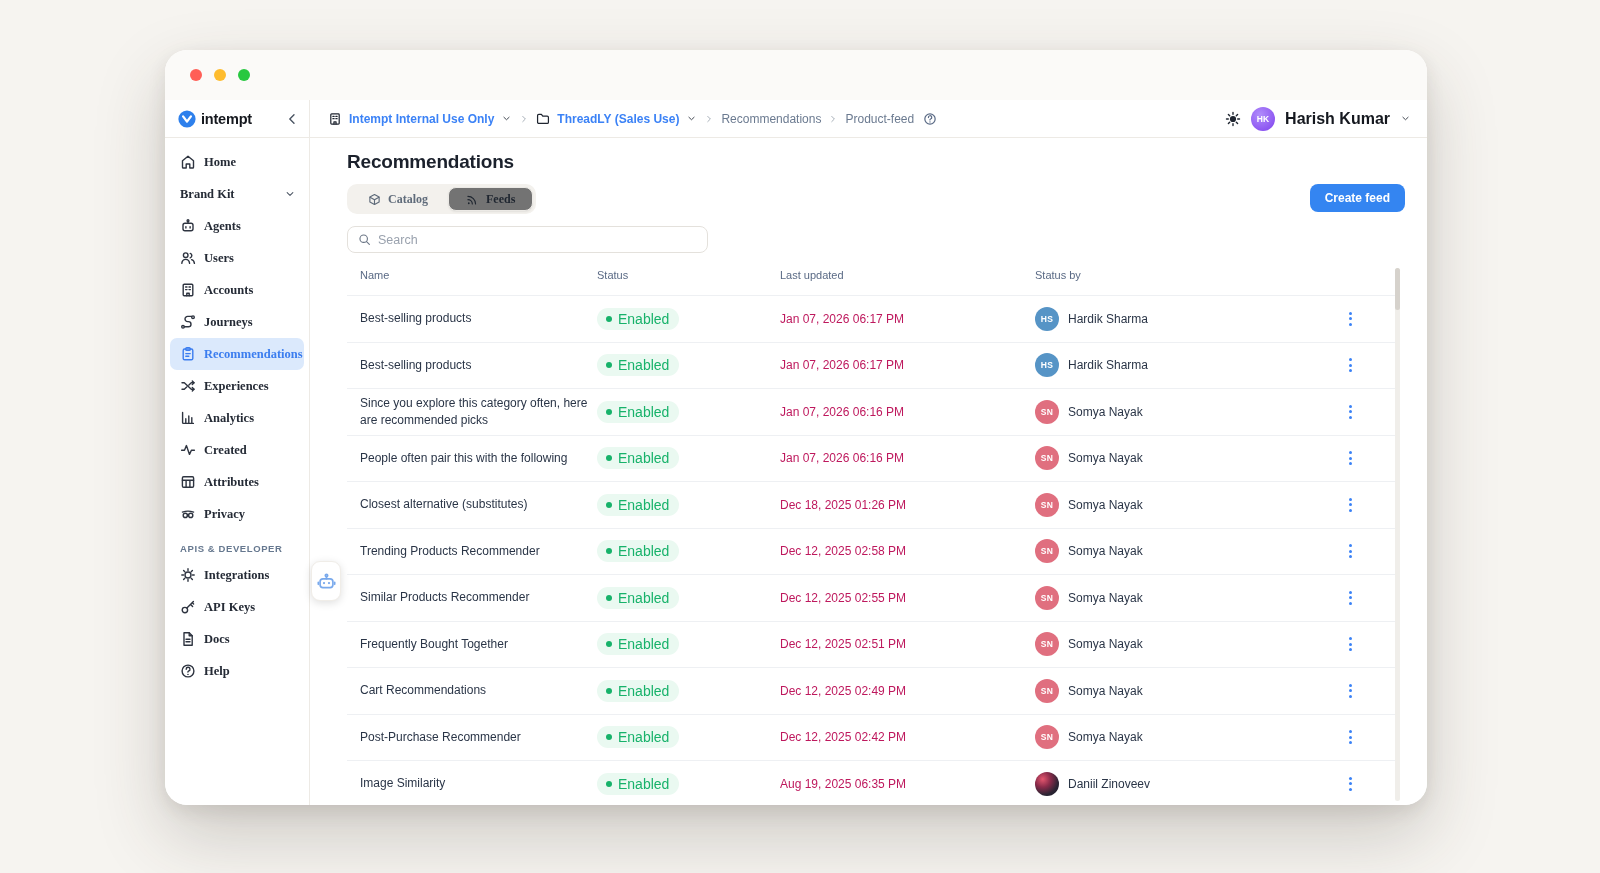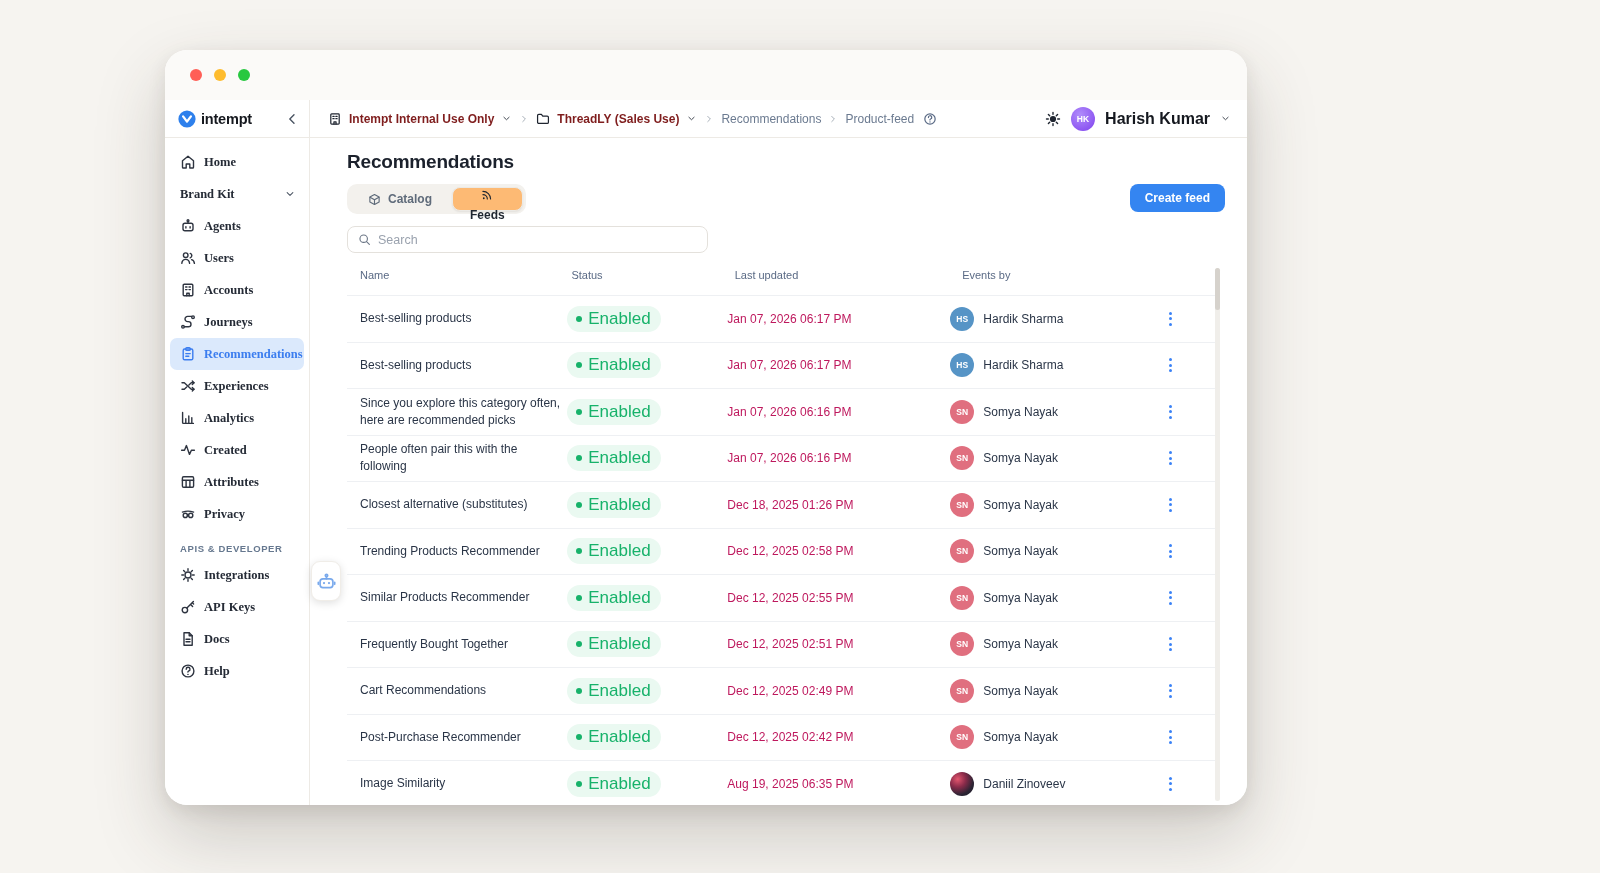--- a/index.html
+++ b/index.html
@@ -6,21 +6,21 @@
   html,body { width:1600px; height:873px; overflow:hidden; }
   body {
     background:#f6f4f0;
     font-family:"Liberation Sans", sans-serif;
     position:relative;
     -webkit-font-smoothing:antialiased;
   }
   svg { display:block; }
 
   .window {
-    position:absolute; left:165px; top:50px; width:1082px; height:755px;
+    position:absolute; left:165px; top:50px; width:1262px; height:755px;
     background:#ffffff; border-radius:22px; overflow:hidden;
     box-shadow:0 30px 70px rgba(60,52,40,.22), 0 6px 18px rgba(60,52,40,.10);
   }
   .titlebar {
     position:absolute; left:0; top:0; right:0; height:50px;
     background:#fbfaf8; display:flex; align-items:center; padding-left:25px; gap:12px;
   }
   .tl-dot { width:12px; height:12px; border-radius:50%; cursor:pointer; }
 
   
@@ -49,21 +49,21 @@
     font-size:9.5px; font-weight:700; letter-spacing:.6px; color:#66788f;
   }
 
   
   .topbar {
     position:absolute; left:145px; top:50px; right:0; height:38px;
     background:#fff; border-bottom:1px solid #edeae5;
     display:flex; align-items:center; padding:0 16px 0 18px; gap:7px;
   }
   .crumb-ic { width:14px; height:14px; color:#1f2530; flex:0 0 14px; }
-  .crumb-strong { font-size:12px; font-weight:600; color:#7f1d1d; cursor:pointer; white-space:nowrap; }
+  .crumb-strong { font-size:12px; font-weight:600; color:#3b82f6; cursor:pointer; white-space:nowrap; }
   .crumb-light { font-size:12px; color:#6b7a90; cursor:pointer; white-space:nowrap; }
   .chev-down { width:11px; height:11px; color:#3c434d; cursor:pointer; }
   .crumb-sep { width:10px; height:10px; color:#9aa3ae; }
   .help-ic { width:14px; height:14px; color:#5a6a85; cursor:pointer; margin-left:2px; }
   .top-right { margin-left:auto; display:flex; align-items:center; gap:10px; }
   .theme-btn { width:16px; height:16px; color:#1f2530; cursor:pointer; }
   .hk-avatar {
     width:24px; height:24px; border-radius:50%;
     background:radial-gradient(circle at 38% 32%, #b08cfb 0%, #9663f4 55%, #7c3fed 100%);
     color:#fff; font-size:8.5px; font-weight:700; letter-spacing:.3px;
@@ -72,24 +72,24 @@
   .user-name { font-size:16px; font-weight:600; color:#15181f; cursor:pointer; }
 
   
   .content { position:absolute; left:145px; top:88px; right:0; bottom:0; background:#fff; padding:13px 32px 0 37px; }
   .page-title { font-size:19px; font-weight:600; color:#1b212c; letter-spacing:-.2px; }
   .tabs-row { margin-top:11px; display:flex; }
   .tabs-group { display:inline-flex; background:#f3f1ed; border-radius:10px; padding:3px; gap:2px; }
   .tab {
     height:24px; padding:0 17px; display:flex; align-items:center; gap:7px;
     font-size:12px; font-weight:600; color:#5f6b7a; border-radius:8px;
-    border:1px solid transparent; cursor:pointer; white-space:nowrap;
+    border:1px solid transparent; cursor:pointer; white-space:nowrap;font-family:Liberation Serif, serif;
   }
   .tab .ic { width:13px; height:13px; }
-  .tab.active { background:#fdba74; color:#1f2630; border-color:#eceae6; box-shadow:0 1px 2px rgba(0,0,0,.07);flex-direction:column; }
+  .tab.active { background:#737373; color:#1f2630; border-color:#eceae6; box-shadow:0 1px 2px rgba(0,0,0,.07); }
   .create-btn {
     position:absolute; top:46px; right:22px; height:28px; padding:0 15px;
     background:#3485f1; color:#fff; border:none; border-radius:8px;
     font-family:inherit; font-size:12px; font-weight:600; cursor:pointer;
   }
   .search-box {
     margin-top:12px; width:361px; height:27px;
     border:1px solid #e4e1dc; border-radius:8px;
     display:flex; align-items:center; gap:7px; padding:4px 10px; background:#fff;
   }
@@ -109,21 +109,21 @@
   .c-creator { width:242px; }
   .c-actions { flex:1; display:flex; justify-content:flex-end; padding-right:37px; }
   .trow {
     display:flex; align-items:center; min-height:46.5px;
     border-top:1px solid #eef0f3; font-size:12px; color:#2a3547; cursor:pointer;
   }
   .cell-name span { display:block; max-width:228px; line-height:1.4; }
   .status-badge {
     display:inline-flex; align-items:center; gap:6px;
     background:#eaf9f1; border-radius:20px; padding:3px 10px 3px 9px;
-    color:#17b26a; font-size:17px; font-weight:500;
+    color:#17b26a; font-size:14px; font-weight:500;
   }
   .status-dot { width:6px; height:6px; border-radius:50%; background:#17b26a; }
   .cell-date { color:#be185d; }
   .creator-wrap { display:flex; align-items:center; gap:9px; }
   .avatar {
     width:24px; height:24px; border-radius:50%; flex:0 0 24px;
     color:#fff; font-size:8.5px; font-weight:700; letter-spacing:.3px;
     display:flex; align-items:center; justify-content:center;
   }
   .avatar.photo { background:radial-gradient(circle at 32% 30%, #e3566e 0%, #8a2b4a 34%, #2a2433 68%, #1d1926 100%); }
@@ -422,21 +422,21 @@
           </svg>
         </span>
       <input type="text" placeholder="Search" style="">
     </div>
 
     <div class="table">
       <div class="thead">
         <div class="c-name">Name</div>
         <div class="c-status">Status</div>
         <div class="c-updated">Last updated</div>
-        <div class="c-creator">Events by</div>
+        <div class="c-creator">Status by</div>
         <div class="c-actions"></div>
       </div>
       <div id="tbody">
           <div class="trow">
             <div class="c-name cell-name">
               <span>Best-selling products</span>
             </div>
             <div class="c-status"><span class="status-badge">
                 <span class="status-dot"></span>
                 <span>Enabled</span>

